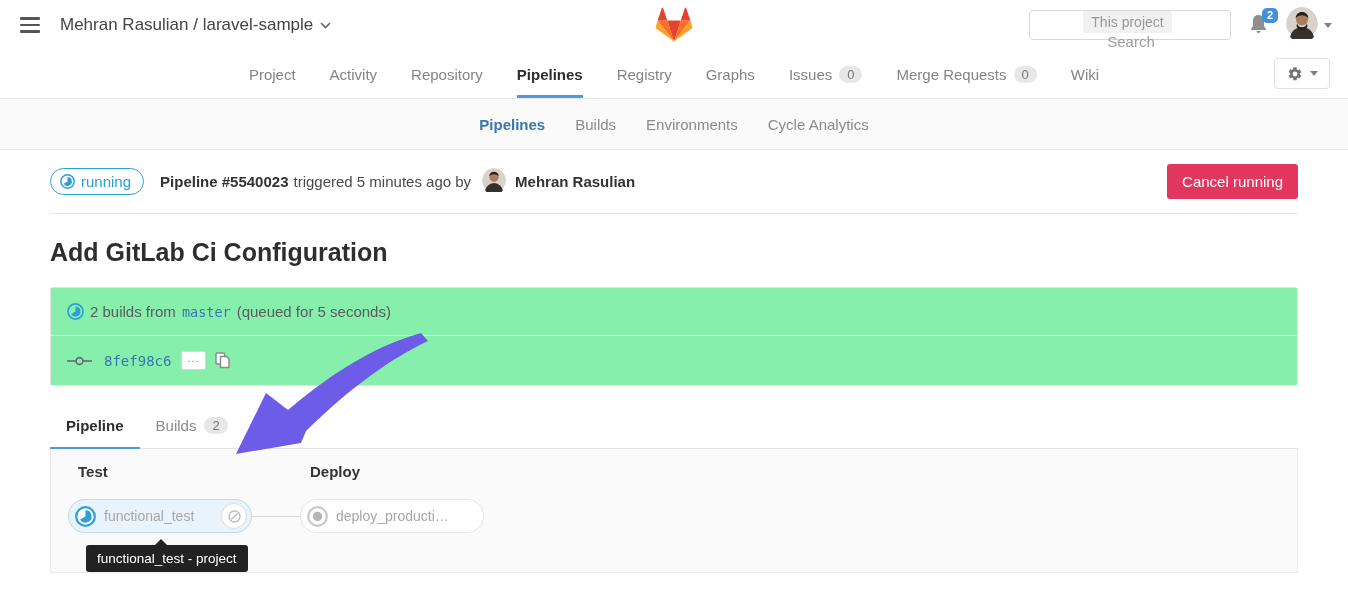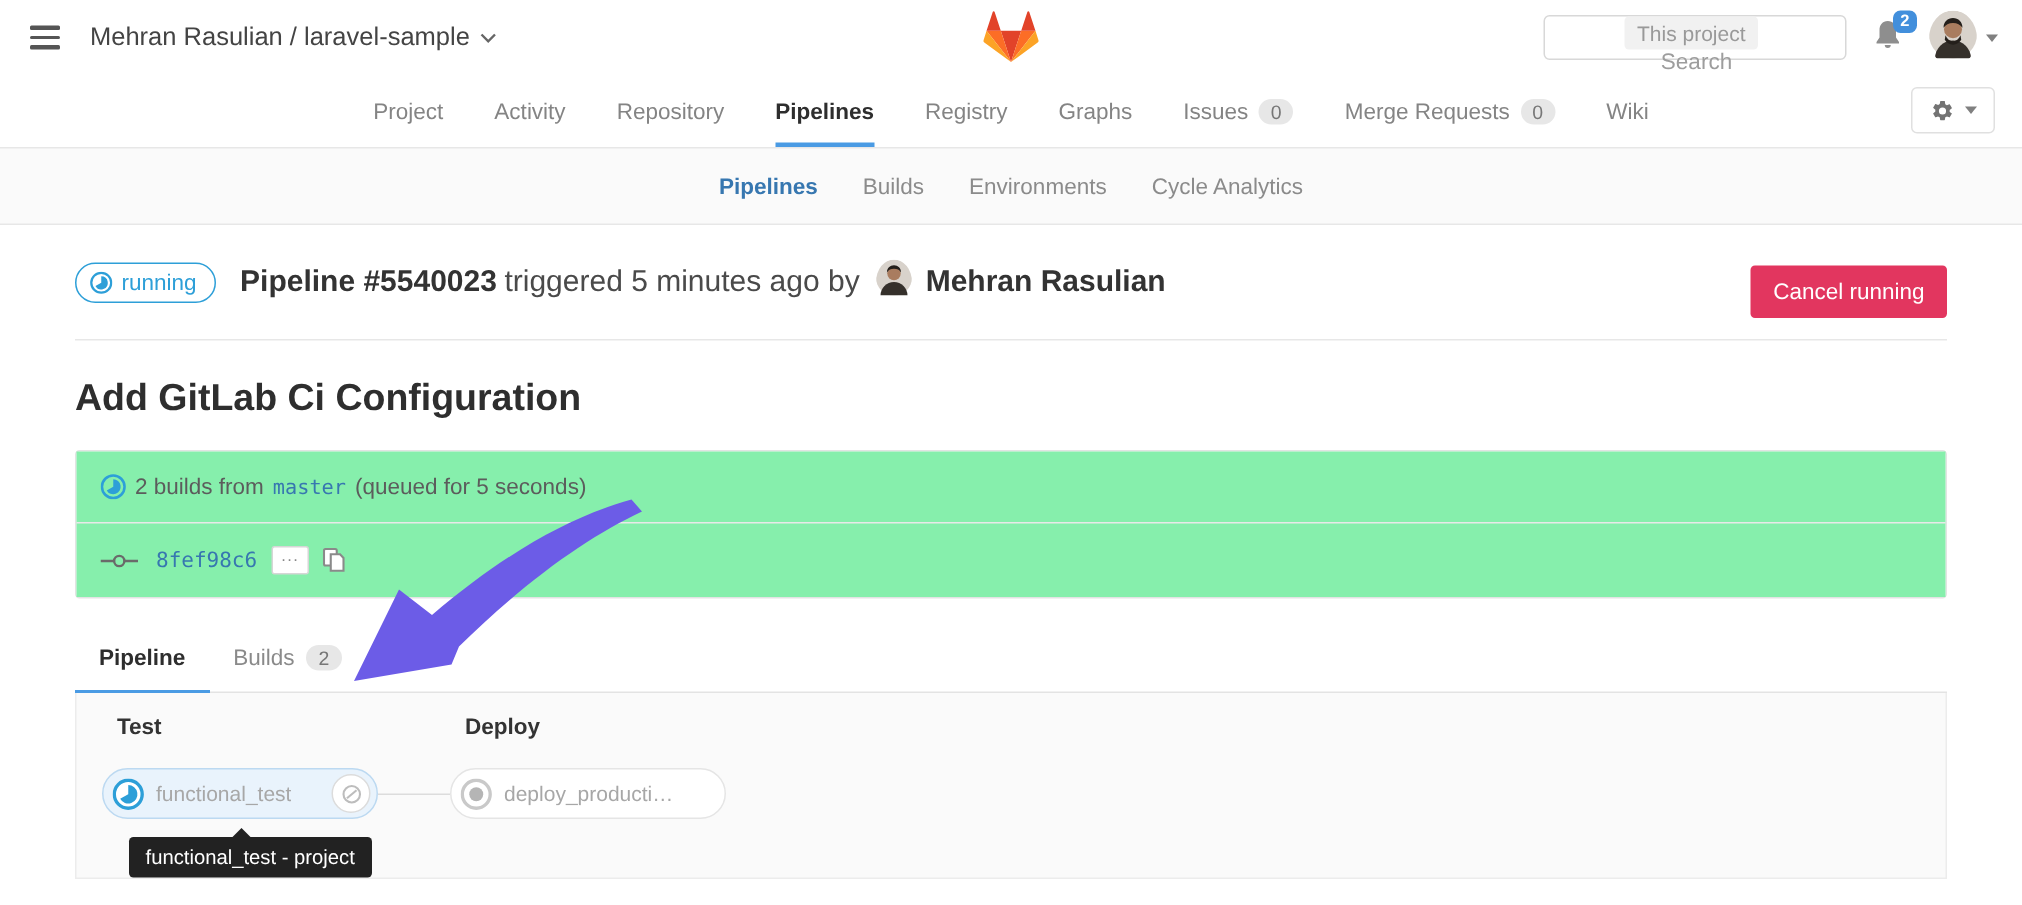--- a/index.html
+++ b/index.html
@@ -43,25 +43,25 @@
   .sn-item { font-size:15px; color:#8b8b8b; cursor:pointer; text-decoration:none; }
   .sn-item.active { color:#3777b0; font-weight:bold; }
 
   
   .container { padding:0 50px; }
 
   
   .status-row { display:flex; align-items:center; padding:14px 0; border-bottom:1px solid #e7e7e7; }
   .ci-badge { display:inline-flex; align-items:center; gap:6px; color:#2d9fd8; border:1px solid #2d9fd8;
               border-radius:15px; padding:4px 12px 4px 9px; font-size:15px; cursor:pointer; }
-  .status-text { margin-left:16px; font-size:20px; color:#4a4a4a; display:flex; align-items:center; gap:5px; }
+  .status-text { margin-left:16px; font-size:15px; color:#4a4a4a; display:flex; align-items:center; gap:5px; }
   .status-text b { color:#333; }
   .mini-avatar { margin:0 4px 0 6px; border-radius:50%; overflow:hidden; display:block; }
   .btn-danger { margin-left:auto; background:#e2365f; color:#fff; border:none; border-radius:3px;
-                padding:9px 15px; font-size:15px; font-family:inherit; cursor:pointer;margin-top:13px; }
+                padding:9px 15px; font-size:15px; font-family:inherit; cursor:pointer; }
 
   
   h1.page-title { font-size:25px; color:#2e2e2e; margin:24px 0 20px; font-weight:bold; }
   .commit-box { border:1px solid #e3e3e3; border-radius:3px; }
   .cb-row { display:flex; align-items:center; padding:15px 16px; background:#86efac; font-size:15px; color:#5c5c5c; }
   .cb-row + .cb-row { border-top:1px solid #e9e9e9; }
   .cb-summary span { margin-left:6px; }
   .branch-name { font-family:"DejaVu Sans Mono", monospace; font-size:13.5px; color:#3777b0; margin-left:6px; cursor:pointer; }
   .sha-link { font-family:"DejaVu Sans Mono", monospace; font-size:14px; color:#3777b0; margin-left:12px;
               text-decoration:none; cursor:pointer; }

